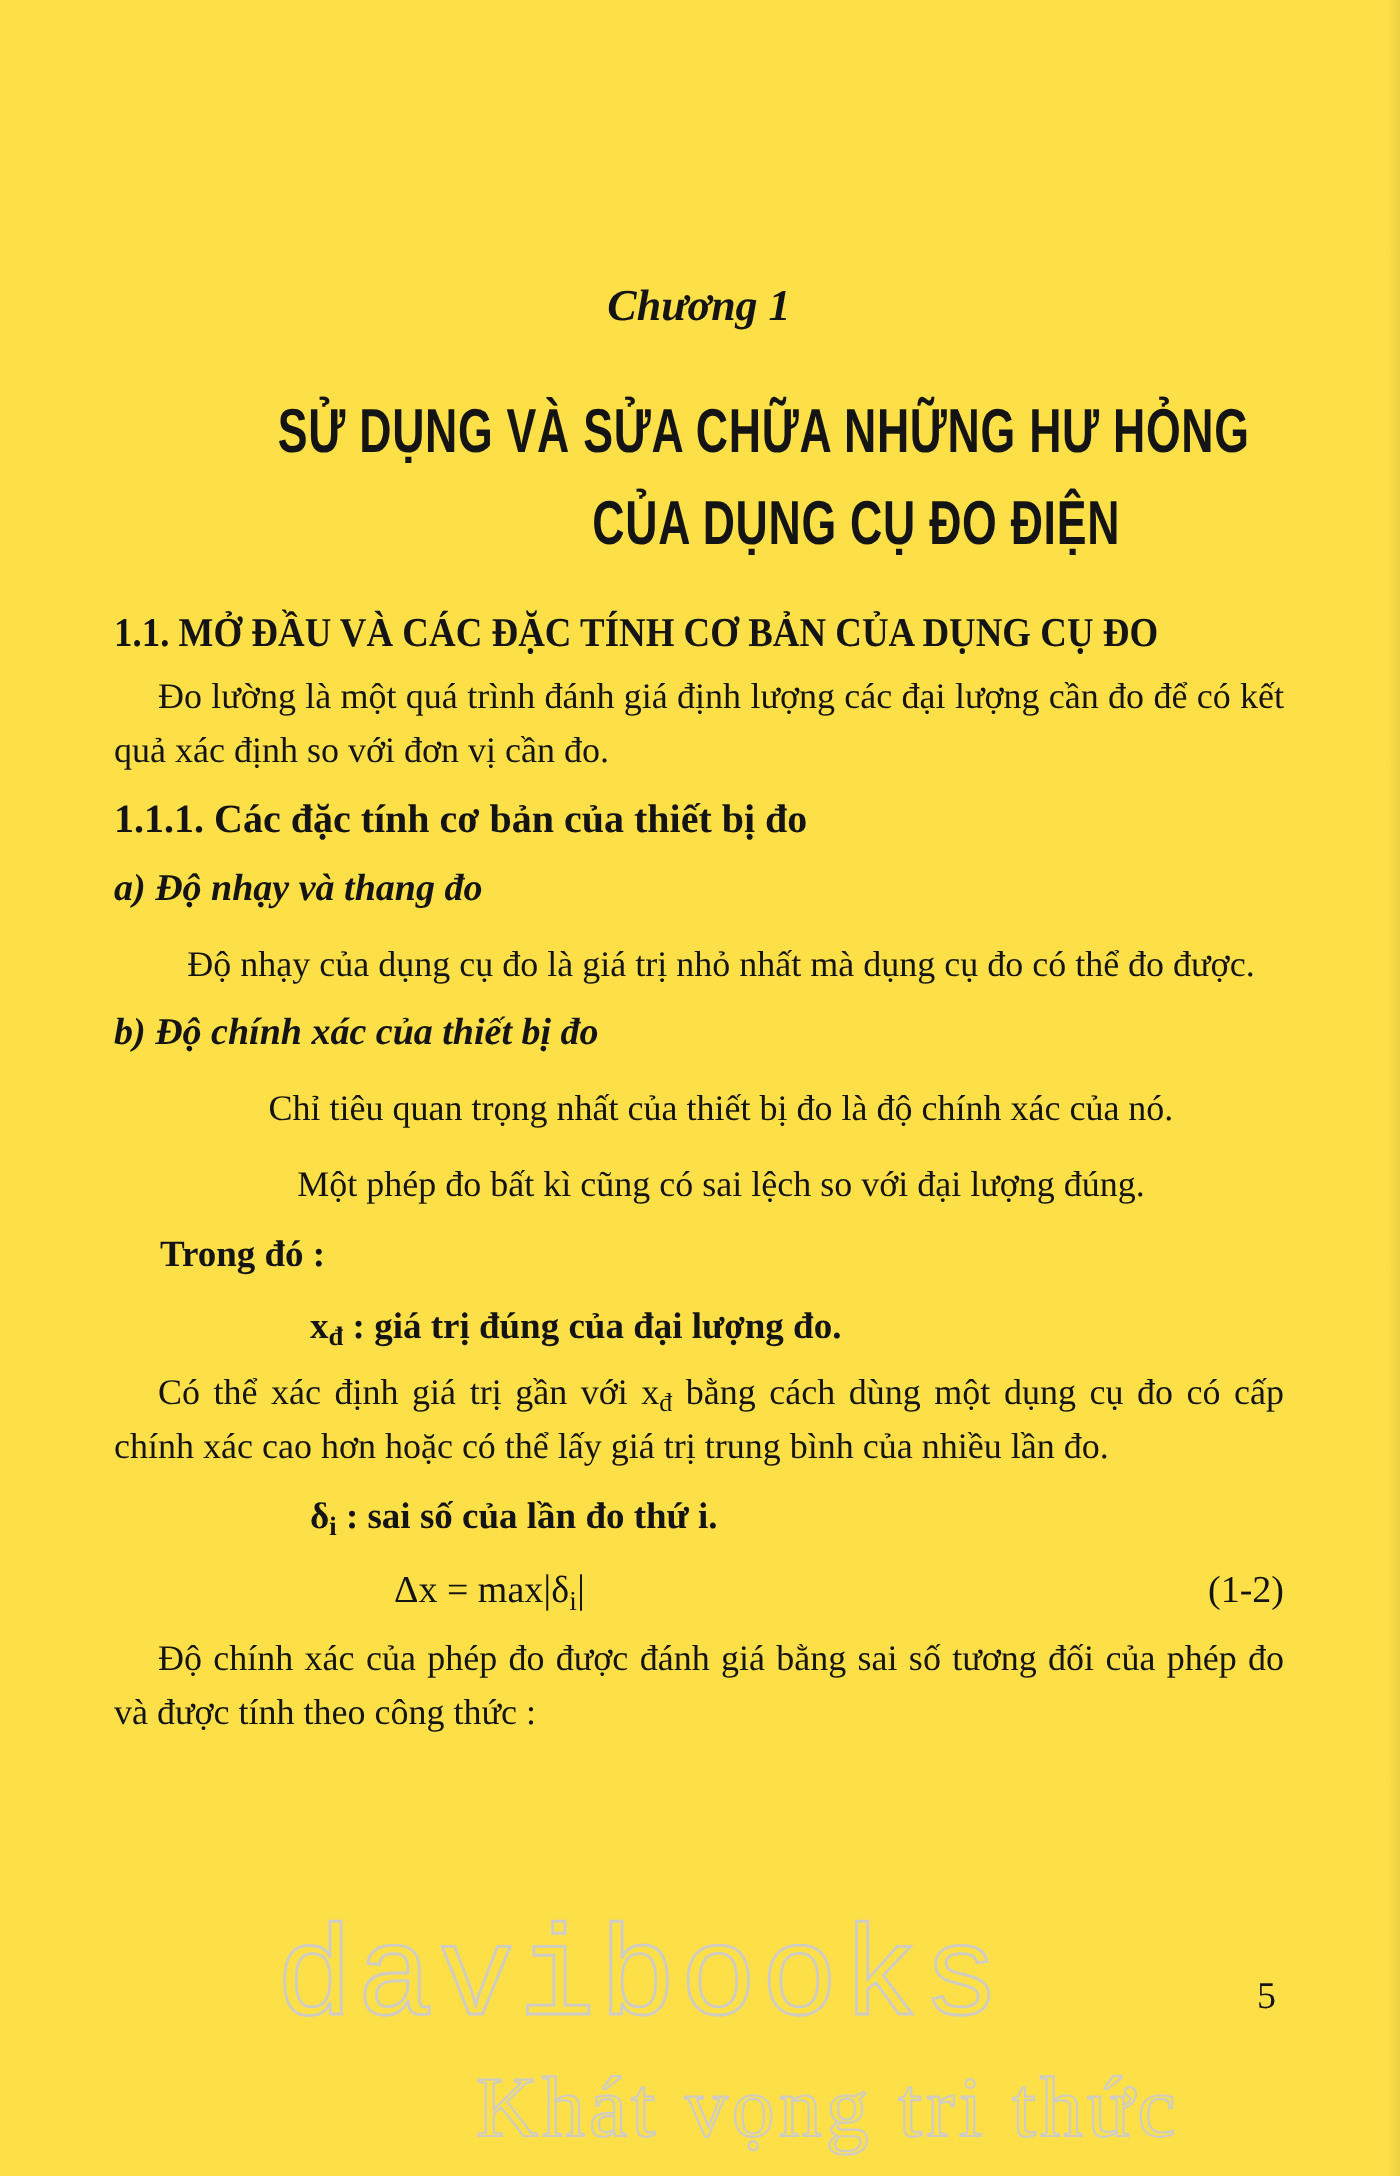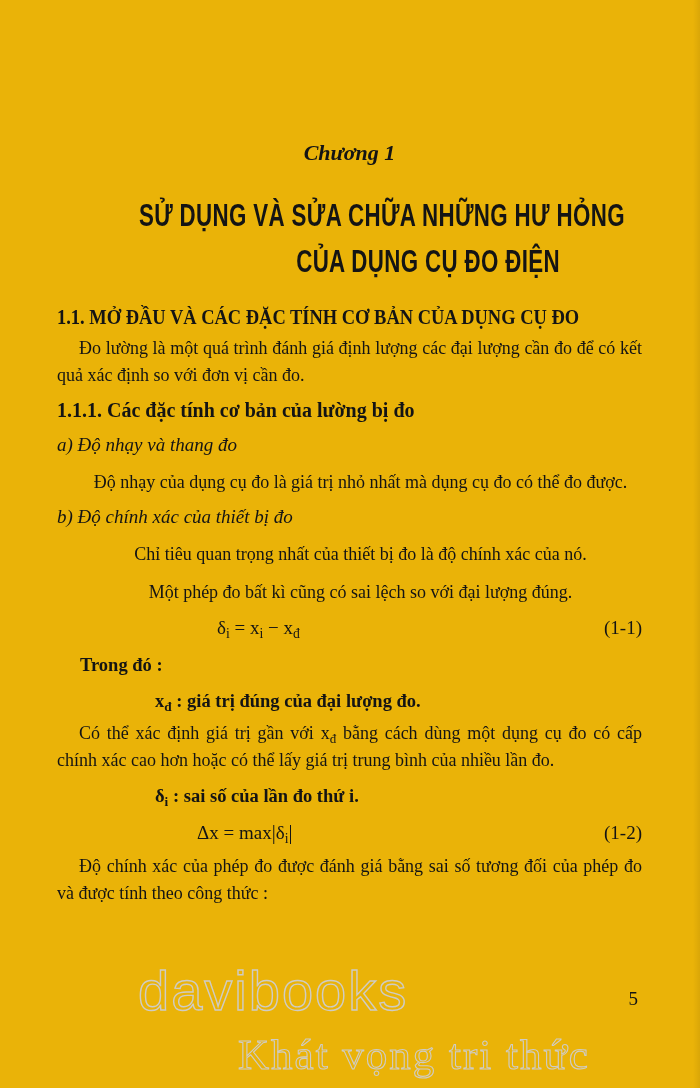--- a/index.html
+++ b/index.html
@@ -1,19 +1,19 @@
 <!DOCTYPE html>
 <html><head>
 <meta charset="utf-8">
 <style>
   html,body{margin:0;padding:0;}
   .page{
     position:relative;
     width:700px;height:1088px;
-    background:#eab308;
+    background:#fde047;
     box-sizing:border-box;
     padding:140px 58px 0 57px;
     font-family:"Liberation Serif", serif;
     color:#141414;
     overflow:hidden;
   }
   .scan-edge{
     position:absolute;top:0;right:0;width:7px;height:100%;
     background:linear-gradient(to right, rgba(0,0,0,0), rgba(0,0,0,0.07));
     pointer-events:none;
@@ -36,21 +36,21 @@
     font-size:20.5px;font-weight:bold;line-height:26px;
     white-space:nowrap;
     transform:scaleX(0.90);transform-origin:left center;
   }
   .subsection-heading{
     margin:8px 0 0 0;
     font-size:20px;font-weight:bold;line-height:27px;
   }
   .item-heading{
     margin:7px 0 0 0;
-    font-size:19px;font-weight:normal;font-style:italic;line-height:27px;
+    font-size:19px;font-weight:bold;font-style:italic;line-height:27px;
   }
   p.body{
     margin:5px 0 0 0;
     font-size:18px;line-height:27px;
     text-indent:22px;text-align:justify;
   }
   p.body.single{text-align:center;margin-top:11px;}
   .formula-row{
     display:flex;align-items:baseline;
     margin-top:7px;
@@ -69,22 +69,22 @@
   .where-label{margin-left:23px;}
   .where-item{margin-left:26px;white-space:nowrap;}
   .where-row.deep .where-item{margin-left:98px;}
   .abs-bar{font-size:20px;}
   .watermark{
     position:absolute;left:0;top:948px;width:100%;
     pointer-events:none;
   }
   .wm-main{
     position:absolute;left:138px;top:0;
-    font-family:Liberation Sans, sans-serif;
-    font-size:56px;line-height:86px;
+    font-family:Liberation Mono, monospace;
+    font-size:64px;line-height:86px;
     color:transparent;
     -webkit-text-stroke:1.4px #cfccc5;
     letter-spacing:2px;
   }
   .wm-sub{
     position:absolute;left:238px;top:84px;
     font-family:"Liberation Serif", serif;
     font-size:43px;line-height:46px;
     color:transparent;
     -webkit-text-stroke:1.1px #cfccc5;
@@ -104,33 +104,29 @@
 
   <h1 class="chapter-title">
     <span class="line">SỬ DỤNG VÀ SỬA CHỮA NHỮNG HƯ HỎNG</span>
     <span class="line">CỦA DỤNG CỤ ĐO ĐIỆN</span>
   </h1>
 
   <h2 class="section-heading">1.1. MỞ ĐẦU VÀ CÁC ĐẶC TÍNH CƠ BẢN CỦA DỤNG CỤ ĐO</h2>
 
   <p class="body">Đo lường là một quá trình đánh giá định lượng các đại lượng cần đo để có kết quả xác định so với đơn vị cần đo.</p>
 
-  <h3 class="subsection-heading">1.1.1. Các đặc tính cơ bản của lường bị đo</h3>
+  <h3 class="subsection-heading">1.1.1. Các đặc tính cơ bản của thiết bị đo</h3>
 
   <div class="item-heading">a) Độ nhạy và thang đo</div>
   <p class="body single">Độ nhạy của dụng cụ đo là giá trị nhỏ nhất mà dụng cụ đo có thể đo được.</p>
 
   <div class="item-heading">b) Độ chính xác của thiết bị đo</div>
   <p class="body single">Chỉ tiêu quan trọng nhất của thiết bị đo là độ chính xác của nó.</p>
   <p class="body single">Một phép đo bất kì cũng có sai lệch so với đại lượng đúng.</p>
 
-  <div class="formula-row f1">
-    <span class="formula"><span>δ</span><sub>i</sub><span> = x</span><sub>i</sub><span> − x</span><sub>đ</sub></span>
-    <span class="eq-number">(1-1)</span>
-  </div>
 
   <div class="where-row">
     <span class="where-label">Trong đó :</span>
   </div>
   <div class="where-row deep">
     <span class="where-item"><span>x</span><sub>đ</sub><span> : giá trị đúng của đại lượng đo.</span></span>
   </div>
 
   <p class="body"><span>Có thể xác định giá trị gần với x</span><sub>đ</sub><span> bằng cách dùng một dụng cụ đo có cấp chính xác cao hơn hoặc có thể lấy giá trị trung bình của nhiều lần đo.</span></p>
 

